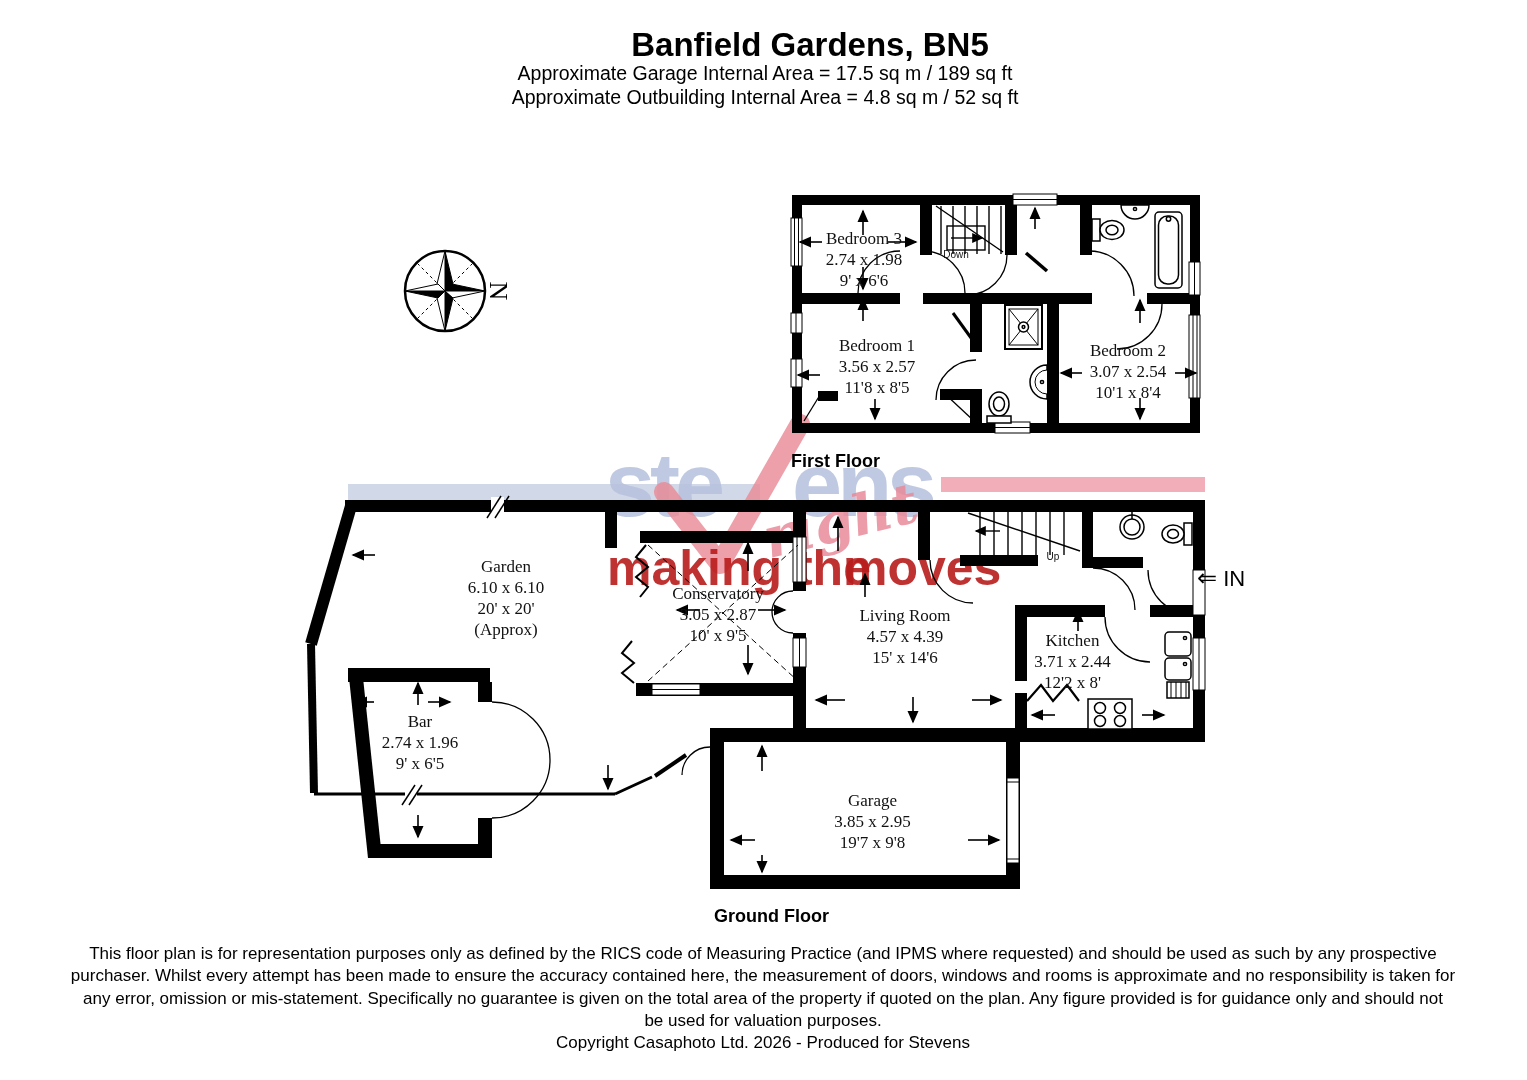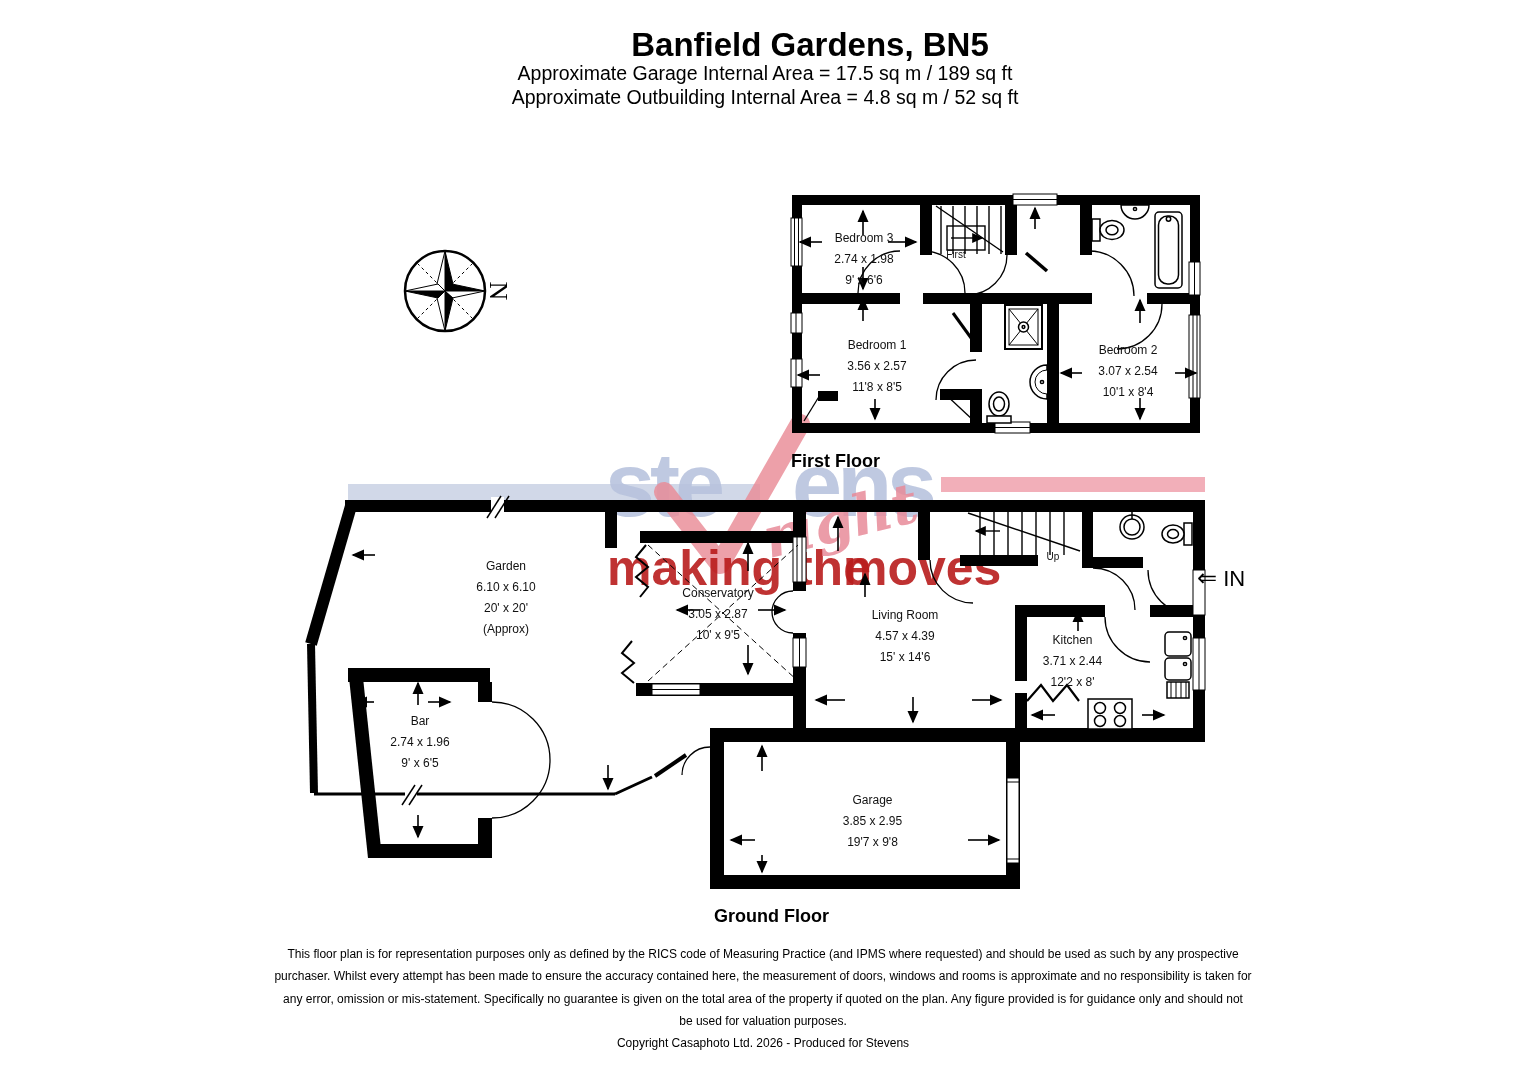--- a/index.html
+++ b/index.html
@@ -13,27 +13,27 @@
   .wm-bar-grey{left:348px;top:484px;width:412px;height:16px;background:#c9d1e4;opacity:.85;}
   .wm-bar-pink{left:941px;top:477px;width:264px;height:15px;background:#f1a6b1;opacity:.9;}
   .wm-brand{left:597px;top:440px;font-size:90px;font-weight:bold;letter-spacing:-5px;color:#b7c2dd;opacity:.88;white-space:nowrap;line-height:1;margin-left:8px;}
   .wm-gap{display:inline-block;width:72px;}
   .wm-check{left:652px;top:412px;}
   .wm-tag{font-size:50px;font-weight:bold;color:#b91c1c;opacity:.9;white-space:nowrap;line-height:1;}
   .wm-tag-left{left:607px;top:543px;}
   .wm-tag-right{left:843px;top:543px;}
   .wm-script{left:762px;top:492px;font-family:"DejaVu Serif", serif;font-style:italic;font-weight:bold;font-size:56px;color:#e88b9a;opacity:.85;transform:rotate(-14deg);line-height:1;}
   
-  .room-label{text-align:center;font-size:12px;line-height:21px;color:#111;}
+  .room-label{text-align:center;font-size:17px;line-height:21px;color:#111;font-family:Liberation Serif, serif;}
   .floor-label{font-size:18px;font-weight:bold;white-space:nowrap;}
   .stair-label{font-size:10px;text-align:center;color:#111;}
   .entrance{left:1197px;top:564px;font-size:22px;white-space:nowrap;}
   .entrance .arr{font-size:24px;}
   
-  .footer{top:943px;left:763px;transform:translateX(-50%);width:1480px;text-align:center;font-size:12px;line-height:22.3px;}
+  .footer{top:943px;left:763px;transform:translateX(-50%);width:1480px;text-align:center;font-size:17px;line-height:22.3px;}
   svg{display:block;}
 </style>
 </head>
 <body>
 
 <div class="abs title">Banfield Gardens, BN5</div>
 <div class="abs area-lines">
   <div>Approximate Garage Internal Area = 17.5 sq m / 189 sq ft</div>
   <div>Approximate Outbuilding Internal Area = 4.8 sq m / 52 sq ft</div>
 </div>
@@ -336,21 +336,21 @@
     <line x1="462" y1="278" x2="462" y2="253"></line>
       <line x1="455" y1="347" x2="431" y2="347"></line>
     <line x1="668" y1="347" x2="699" y2="347"></line>
       <line x1="462" y1="362" x2="462" y2="379"></line>
   </g>
 </svg>
 
 <div class="abs floor-label" style="left:783px;top:451px;margin-left:8px;">First Floor</div>
 <div class="abs floor-label" style="left:714px;top:906px;">Ground Floor</div>
 
-<div class="abs stair-label" style="left:932px;top:249px;width:48px;">First</div>
+<div class="abs stair-label" style="left:932px;top:249px;width:48px;">Down</div>
 <div class="abs stair-label" style="left:1038px;top:551px;width:30px;">Up</div>
 
 <div class="abs entrance"><span class="arr">⇐</span> <span>IN</span></div>
 
 <div class="abs room-label" style="left:795px;top:228px;width:138px;">
   <div>Bedroom 3</div>
     <div>2.74 x 1.98</div>
     <div>9' x 6'6</div>
 </div>
 <div class="abs room-label" style="left:806px;top:335px;width:142px;">

